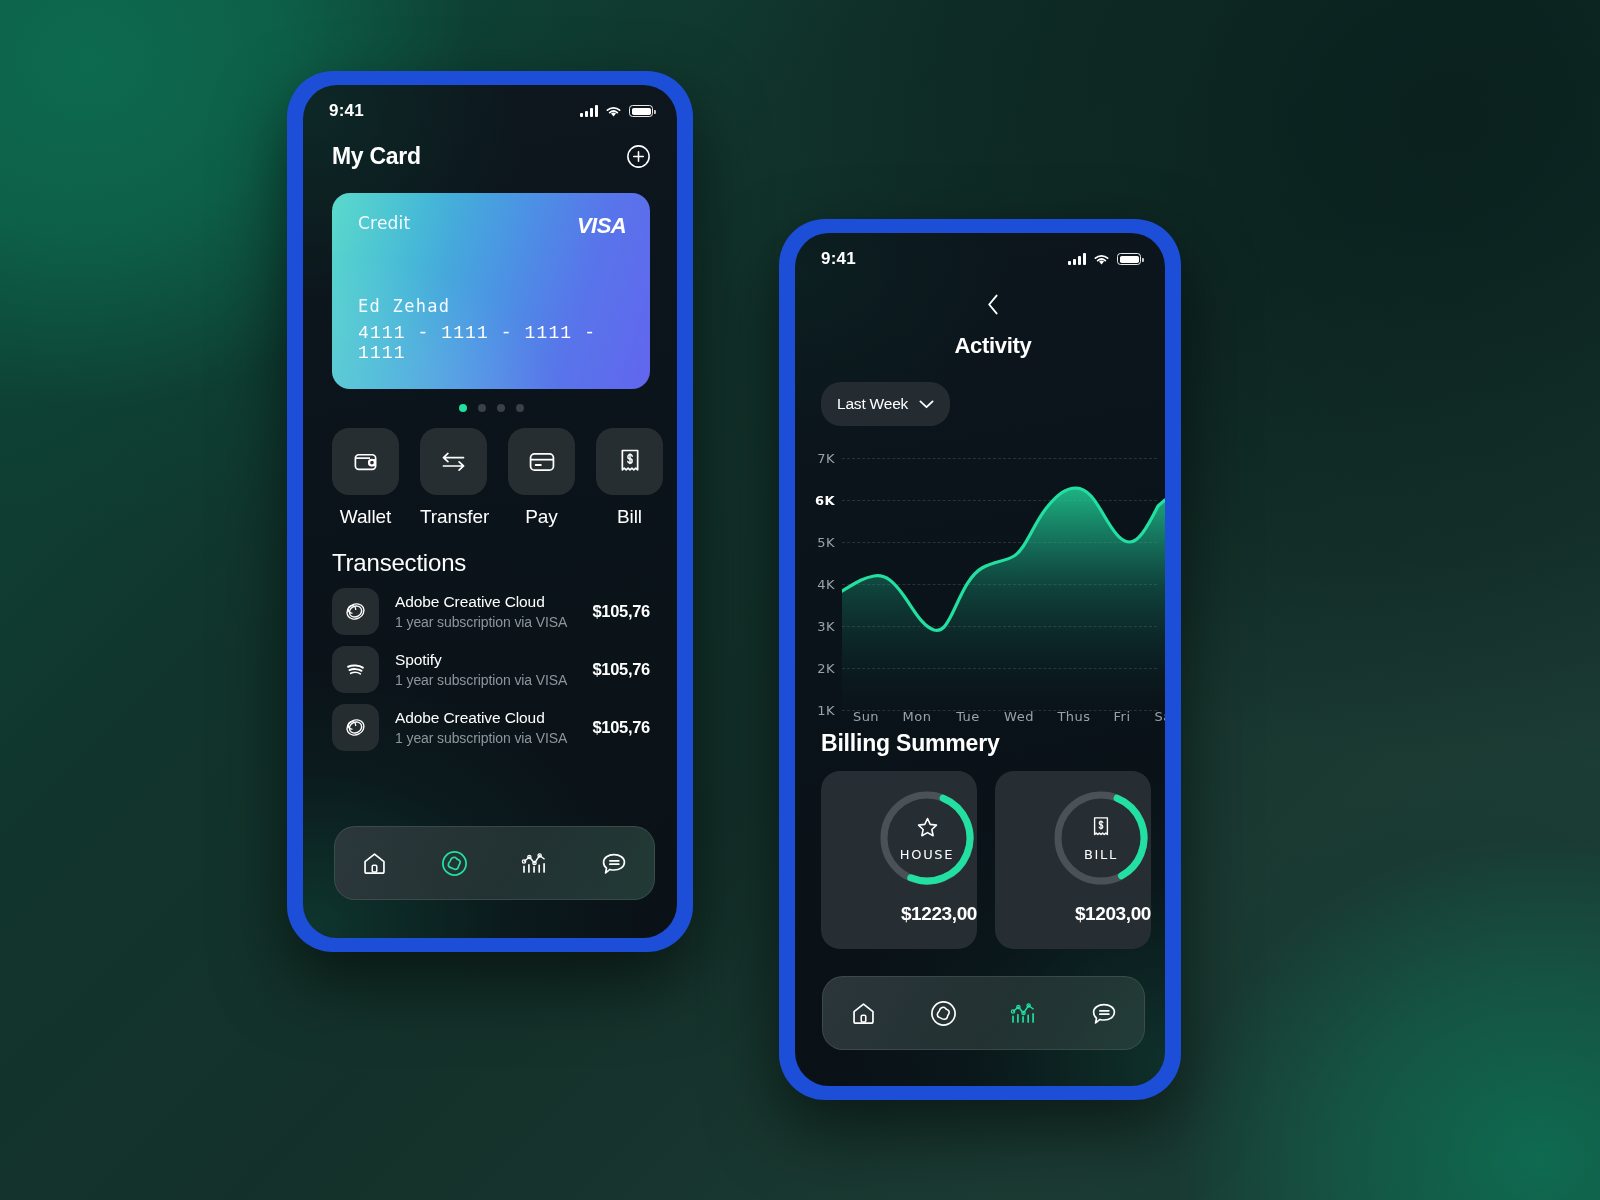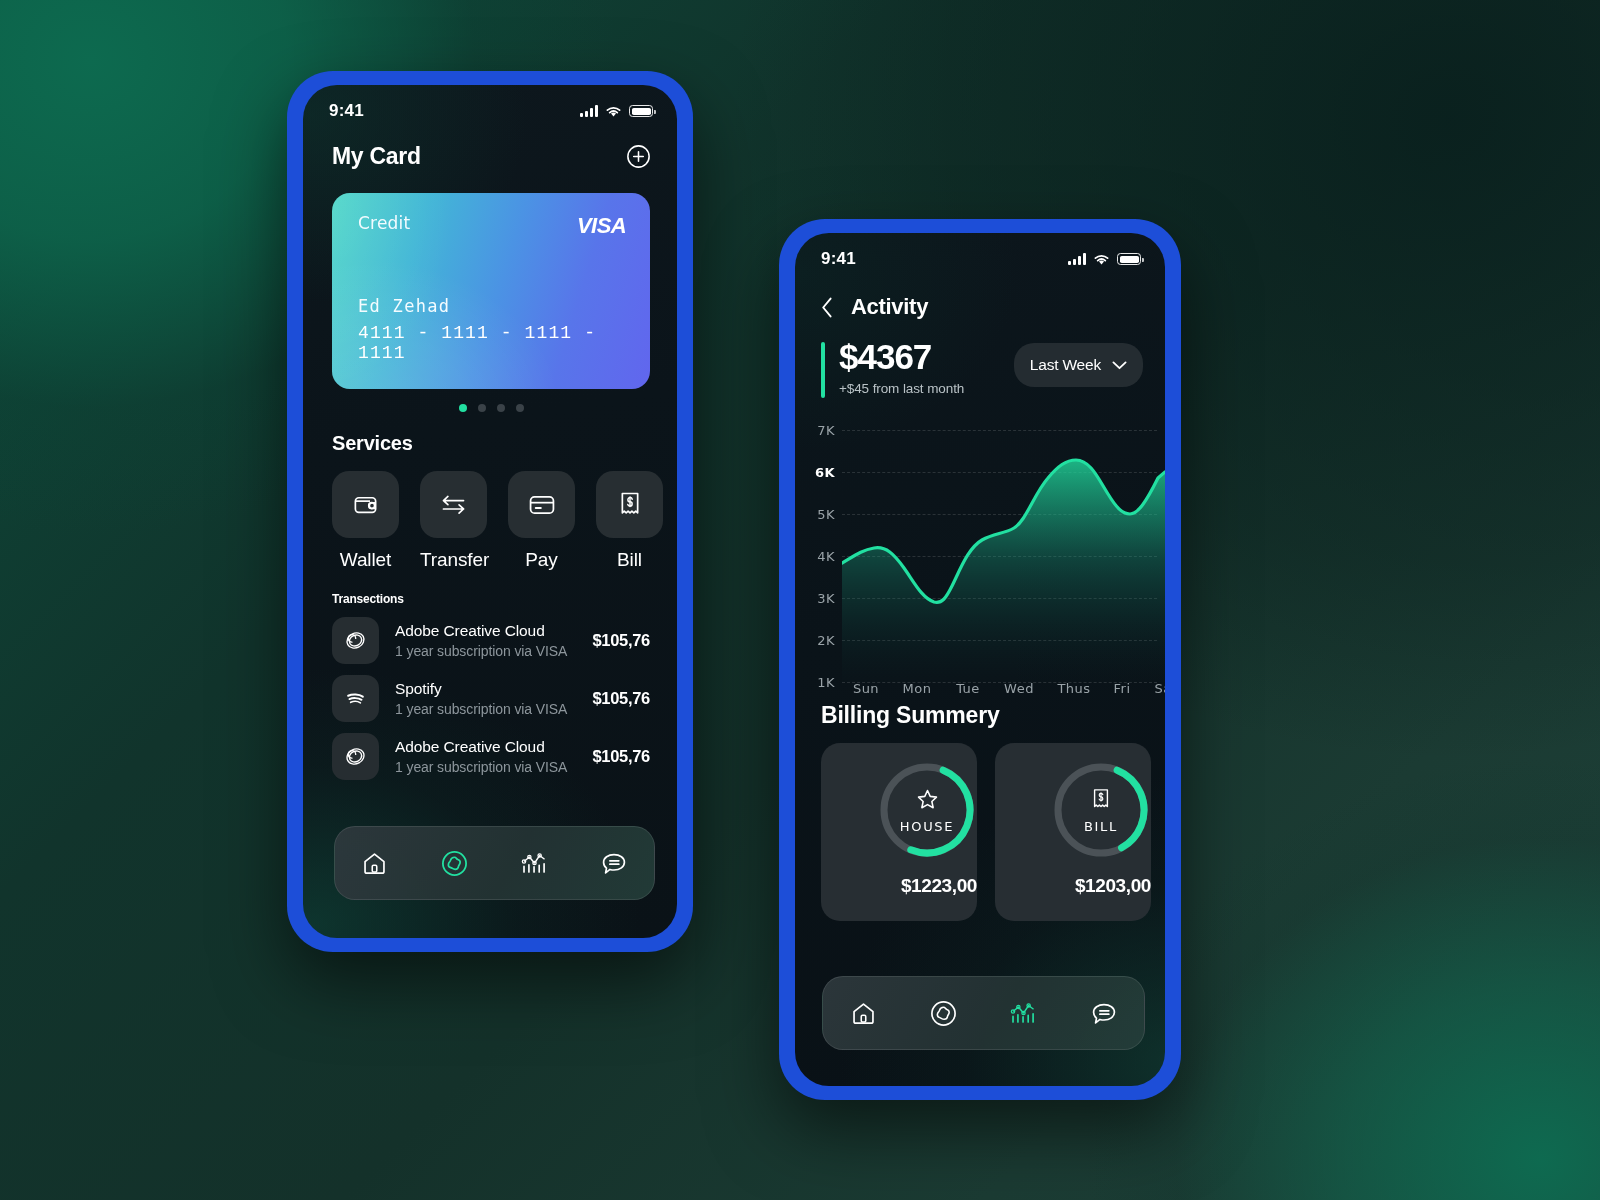--- a/index.html
+++ b/index.html
@@ -83,39 +83,39 @@
   .dots span.on { background:#22e0a1; }
 
   .sec-title { color:#fff; font-size:20px; font-weight:bold; letter-spacing:-0.2px;
                padding:20px 0 0 29px; }
   .services { display:flex; gap:21px; padding:16px 0 0 29px; }
   .svc { width:67px; text-align:center; cursor:pointer; }
   .svc-box { width:67px; height:67px; border-radius:17px; background:#272e32;
              display:flex; align-items:center; justify-content:center; }
   .svc-label { color:#fff; font-size:19px; margin-top:11px; letter-spacing:-0.1px; }
 
-  .tx-title { color:#fff; font-size:12px; font-weight:bold; padding:21px 0 0 29px; letter-spacing:-0.2px; }
+  .tx-title { color:#fff; font-size:24px; font-weight:normal; padding:21px 0 0 29px; letter-spacing:-0.2px; }
   .tx { display:flex; align-items:center; padding:11px 27px 0 29px; }
   .tx-ico { width:47px; height:47px; border-radius:13px; background:#262d31;
             display:flex; align-items:center; justify-content:center; flex:0 0 auto; }
   .tx-mid { flex:1 1 auto; padding-left:16px; min-width:0; }
   .tx-name { color:#fff; font-size:15.5px; letter-spacing:-0.1px; }
   .tx-sub { color:#8d969c; font-size:14px; margin-top:3px; letter-spacing:-0.1px; }
   .tx-amt { color:#fff; font-size:16.5px; font-weight:bold; letter-spacing:-0.3px; }
 
   .navbar { position:absolute; left:31px; right:22px; height:74px; border-radius:21px;
             display:flex; align-items:center; justify-content:space-around;
             border:1px solid rgba(255,255,255,.10);
             background:linear-gradient(120deg, rgba(47,57,62,.92) 0%, rgba(37,52,52,.92) 55%, rgba(36,62,58,.92) 100%); }
   #nav1 { bottom:38px; }
   #nav2 { bottom:36px; left:27px; right:20px; }
   .navitem { width:44px; height:44px; display:flex; align-items:center; justify-content:center; cursor:pointer; }
 
   
-  .p2-head { display:flex; align-items:center; gap:18px; padding:25px 0 0 26px; }
+  .p2-head { display:flex; align-items:center; gap:18px; padding:25px 0 0 26px;flex-direction:column; }
   .p2-title { color:#fff; font-size:22px; font-weight:bold; letter-spacing:-0.3px; }
 
   .amt-row { display:flex; align-items:flex-start; justify-content:space-between;
              padding:18px 22px 0 26px; }
   .amt-left { display:flex; gap:14px; }
   .accent { width:4px; height:56px; border-radius:2px; background:#22e0a1; margin-top:4px; }
   .amt-big { color:#fff; font-size:35px; font-weight:bold; letter-spacing:-1px; line-height:1.08; }
   .amt-sub { color:#b9c2c6; font-size:13.5px; margin-top:5px; letter-spacing:-0.1px; }
   .dd { display:flex; align-items:center; gap:11px; background:#242c31;
         border-radius:20px; padding:13px 16px; margin-top:5px; cursor:pointer; }
@@ -193,21 +193,20 @@
         </div>
       </div>
       <div class="dots">
         <span class="on"></span>
         <span></span>
         <span></span>
         <span></span>
       </div>
     </div>
 
-    <div class="sec-title">Services</div>
     <div class="services">
 
       <div class="svc">
         <div class="svc-box">
           <svg width="27" height="27" viewBox="0 0 24 24">
             <rect x="3" y="6" width="18" height="13" rx="3" stroke="#fff" stroke-width="1.5" fill="none"></rect>
             <path d="M3 9 h13 a2 2 0 0 1 0 0" stroke="#fff" stroke-width="1.5" fill="none"></path>
             <circle cx="17.5" cy="13" r="2.6" stroke="#fff" stroke-width="1.5" fill="none"></circle>
             <path d="M21 10.6 h-3.2 a2.4 2.4 0 0 0 0 4.8 H21" stroke="#fff" stroke-width="1.5" fill="none"></path>
           </svg>
@@ -355,27 +354,20 @@
     </div>
 
     <div class="p2-head">
       <svg width="12" height="21" viewBox="0 0 12 21">
         <path d="M9.6 1.6 L2.2 10.5 L9.6 19.4" stroke="#fff" stroke-width="1.9" fill="none" stroke-linecap="round" stroke-linejoin="round"></path>
       </svg>
       <div class="p2-title">Activity</div>
     </div>
 
     <div class="amt-row">
-      <div class="amt-left">
-        <div class="accent"></div>
-        <div>
-          <div class="amt-big">$4367</div>
-          <div class="amt-sub">+$45 from last month</div>
-        </div>
-      </div>
       <div class="dd">
         <span class="dd-label">Last Week</span>
         <svg width="15" height="9" viewBox="0 0 15 9">
           <path d="M1.4 1.4 L7.5 7.2 L13.6 1.4" stroke="#fff" stroke-width="1.8" fill="none" stroke-linecap="round" stroke-linejoin="round"></path>
         </svg>
       </div>
     </div>
 
     <div class="chart">
 

